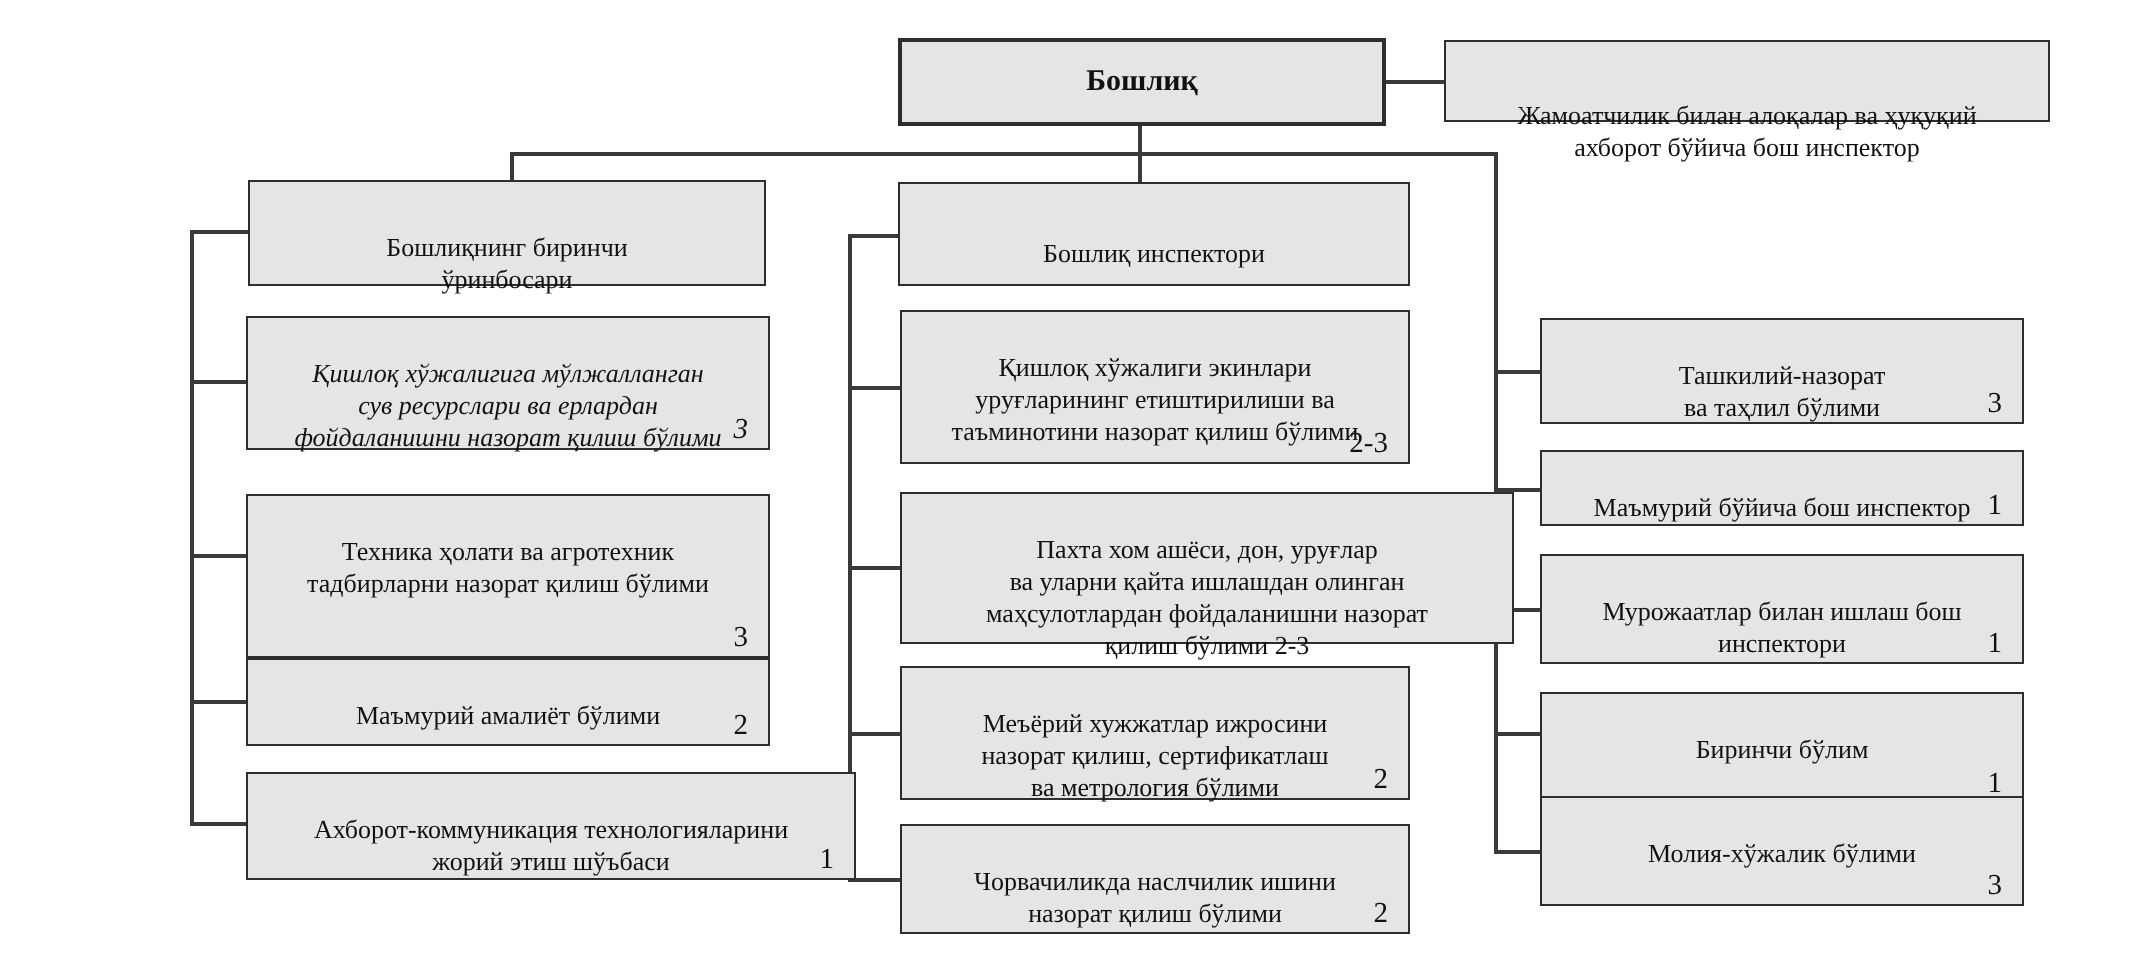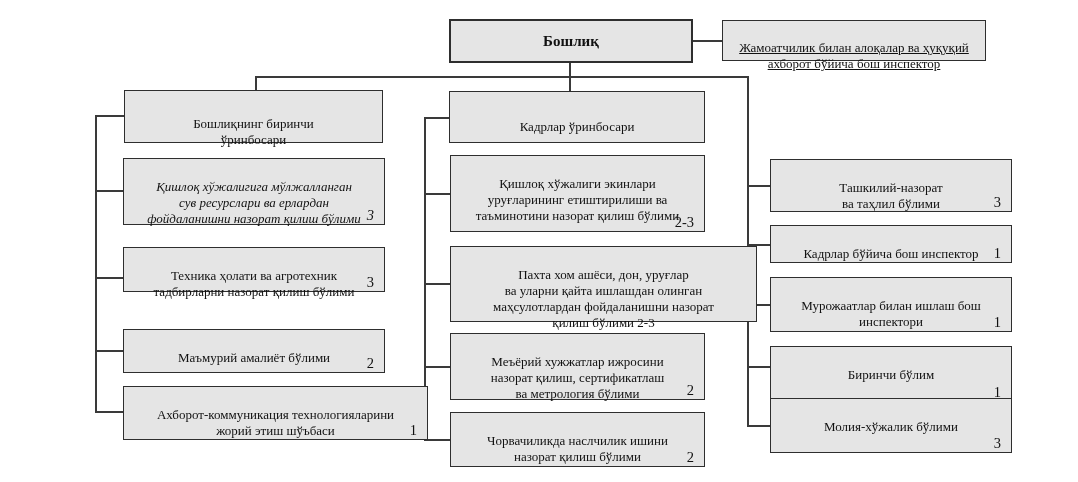--- a/index.html
+++ b/index.html
@@ -32,24 +32,24 @@
   .chief{
     border-width:2px;
     font-weight:bold;
     font-size:15px;
     display:flex;align-items:center;justify-content:center;
     padding:0;
   }
   .ln{position:absolute;background:#3a3a3a;}
   
   #chief   {left:449px;top:19px; width:244px;height:44px;}
-  #liaison {left:722px;top:20px; width:264px;height:41px;padding-top:3px;text-decoration:underline;}
+  #liaison {left:722px;top:20px; width:303px;height:41px;padding-top:13px;}
   #hdrL    {left:124px;top:90px; width:259px;height:53px;padding-top:9px;}
   #l1      {left:123px;top:158px;width:262px;height:67px;font-style:italic;}
-  #l2      {left:123px;top:247px;width:262px;height:45px;}
+  #l2      {left:123px;top:247px;width:262px;height:82px;}
   #l3      {left:123px;top:329px;width:262px;height:44px;}
   #l4      {left:123px;top:386px;width:305px;height:54px;}
   #hdrM    {left:449px;top:91px; width:256px;height:52px;padding-top:11px;}
   #m1      {left:450px;top:155px;width:255px;height:77px;}
   #m2      {left:450px;top:246px;width:307px;height:76px;}
   #m3      {left:450px;top:333px;width:255px;height:67px;}
   #m4      {left:450px;top:412px;width:255px;height:55px;}
   #r1      {left:770px;top:159px;width:242px;height:53px;}
   #r2      {left:770px;top:225px;width:242px;height:38px;}
   #r3      {left:770px;top:277px;width:242px;height:55px;}
@@ -112,21 +112,21 @@
     <span>Маъмурий амалиёт бўлими</span>
     <span class="num">2</span>
   </div>
   <div class="node" id="l4">
     <span>Ахборот-коммуникация технологияларини
 жорий этиш шўъбаси</span>
     <span class="num">1</span>
   </div>
 
   <div class="node" id="hdrM">
-    <span>Кадрлар ўринбосари</span>
+    <span>Бошлиқ инспектори</span>
   </div>
   <div class="node" id="m1">
     <span>Қишлоқ хўжалиги экинлари
 уруғларининг етиштирилиши ва
 таъминотини назорат қилиш бўлими</span>
     <span class="num">2-3</span>
   </div>
   <div class="node" id="m2">
     <span>Пахта хом ашёси, дон, уруғлар
 ва уларни қайта ишлашдан олинган
@@ -145,21 +145,21 @@
 назорат қилиш бўлими</span>
     <span class="num">2</span>
   </div>
 
   <div class="node" id="r1">
     <span>Ташкилий-назорат
 ва таҳлил бўлими</span>
     <span class="num">3</span>
   </div>
   <div class="node" id="r2">
-    <span>Кадрлар бўйича бош инспектор</span>
+    <span>Маъмурий бўйича бош инспектор</span>
     <span class="num">1</span>
   </div>
   <div class="node" id="r3">
     <span>Мурожаатлар билан ишлаш бош
 инспектори</span>
     <span class="num">1</span>
   </div>
   <div class="node" id="r4">
     <span>Биринчи бўлим</span>
     <span class="num">1</span>

